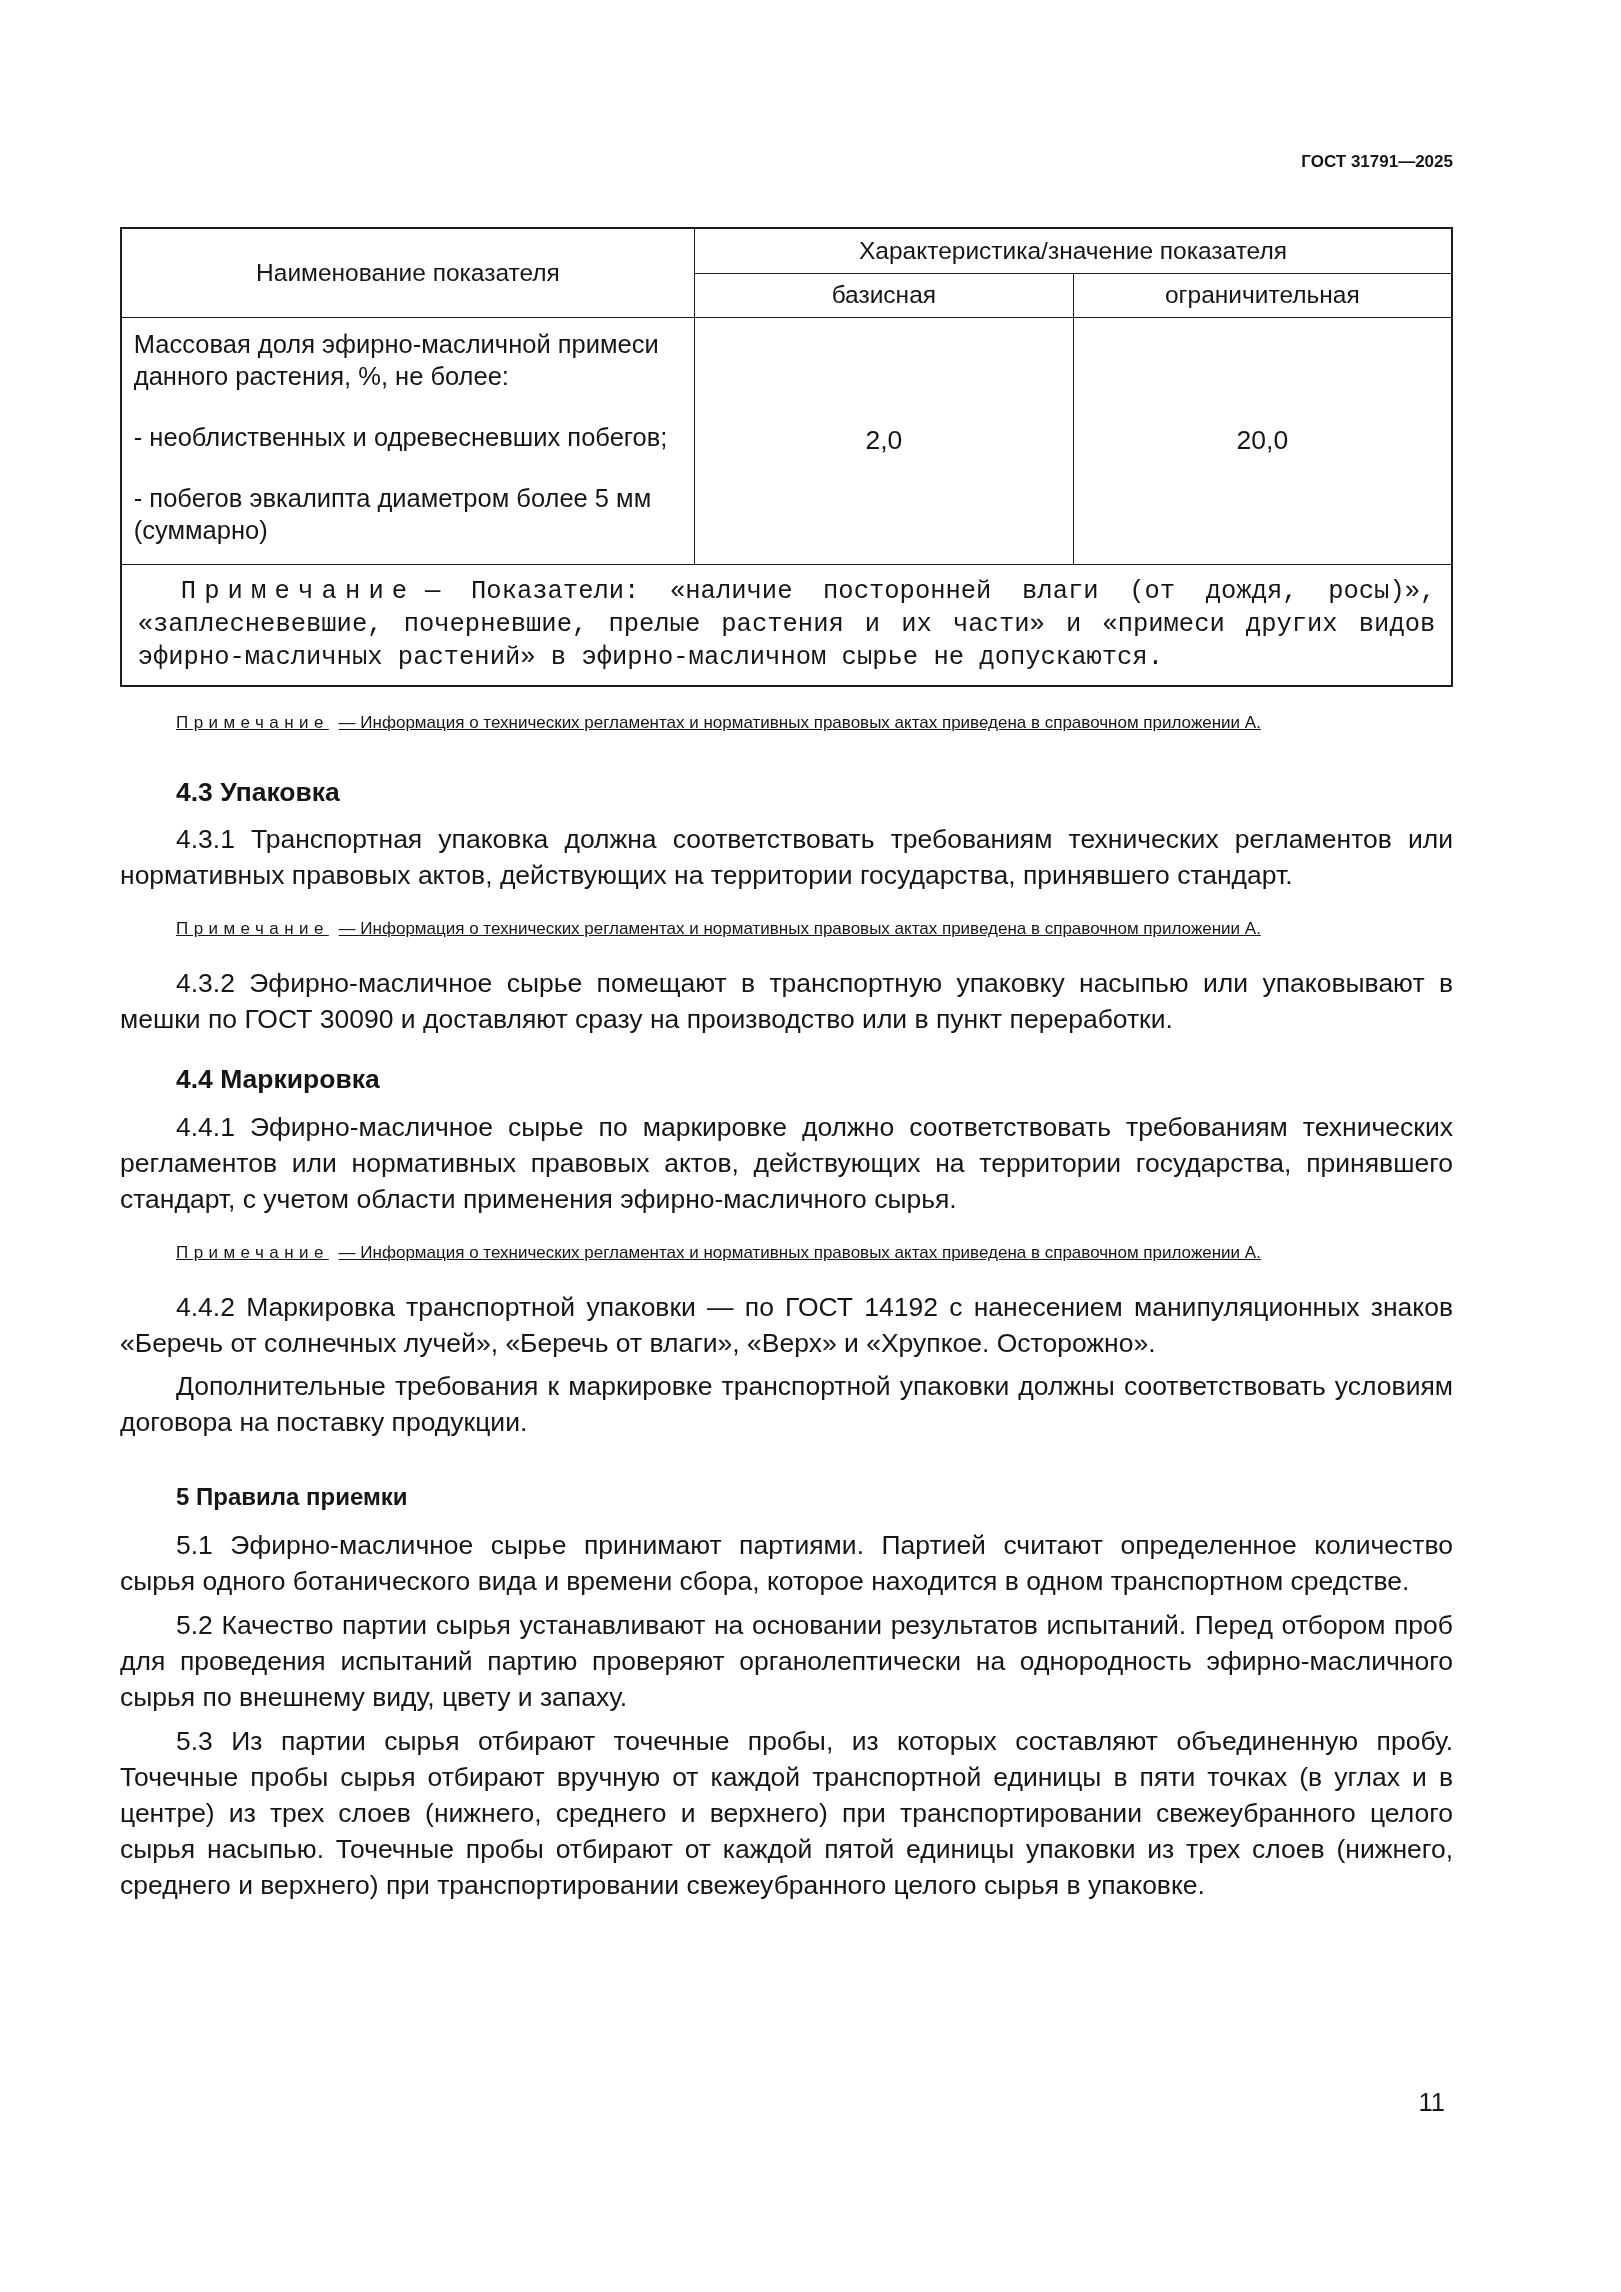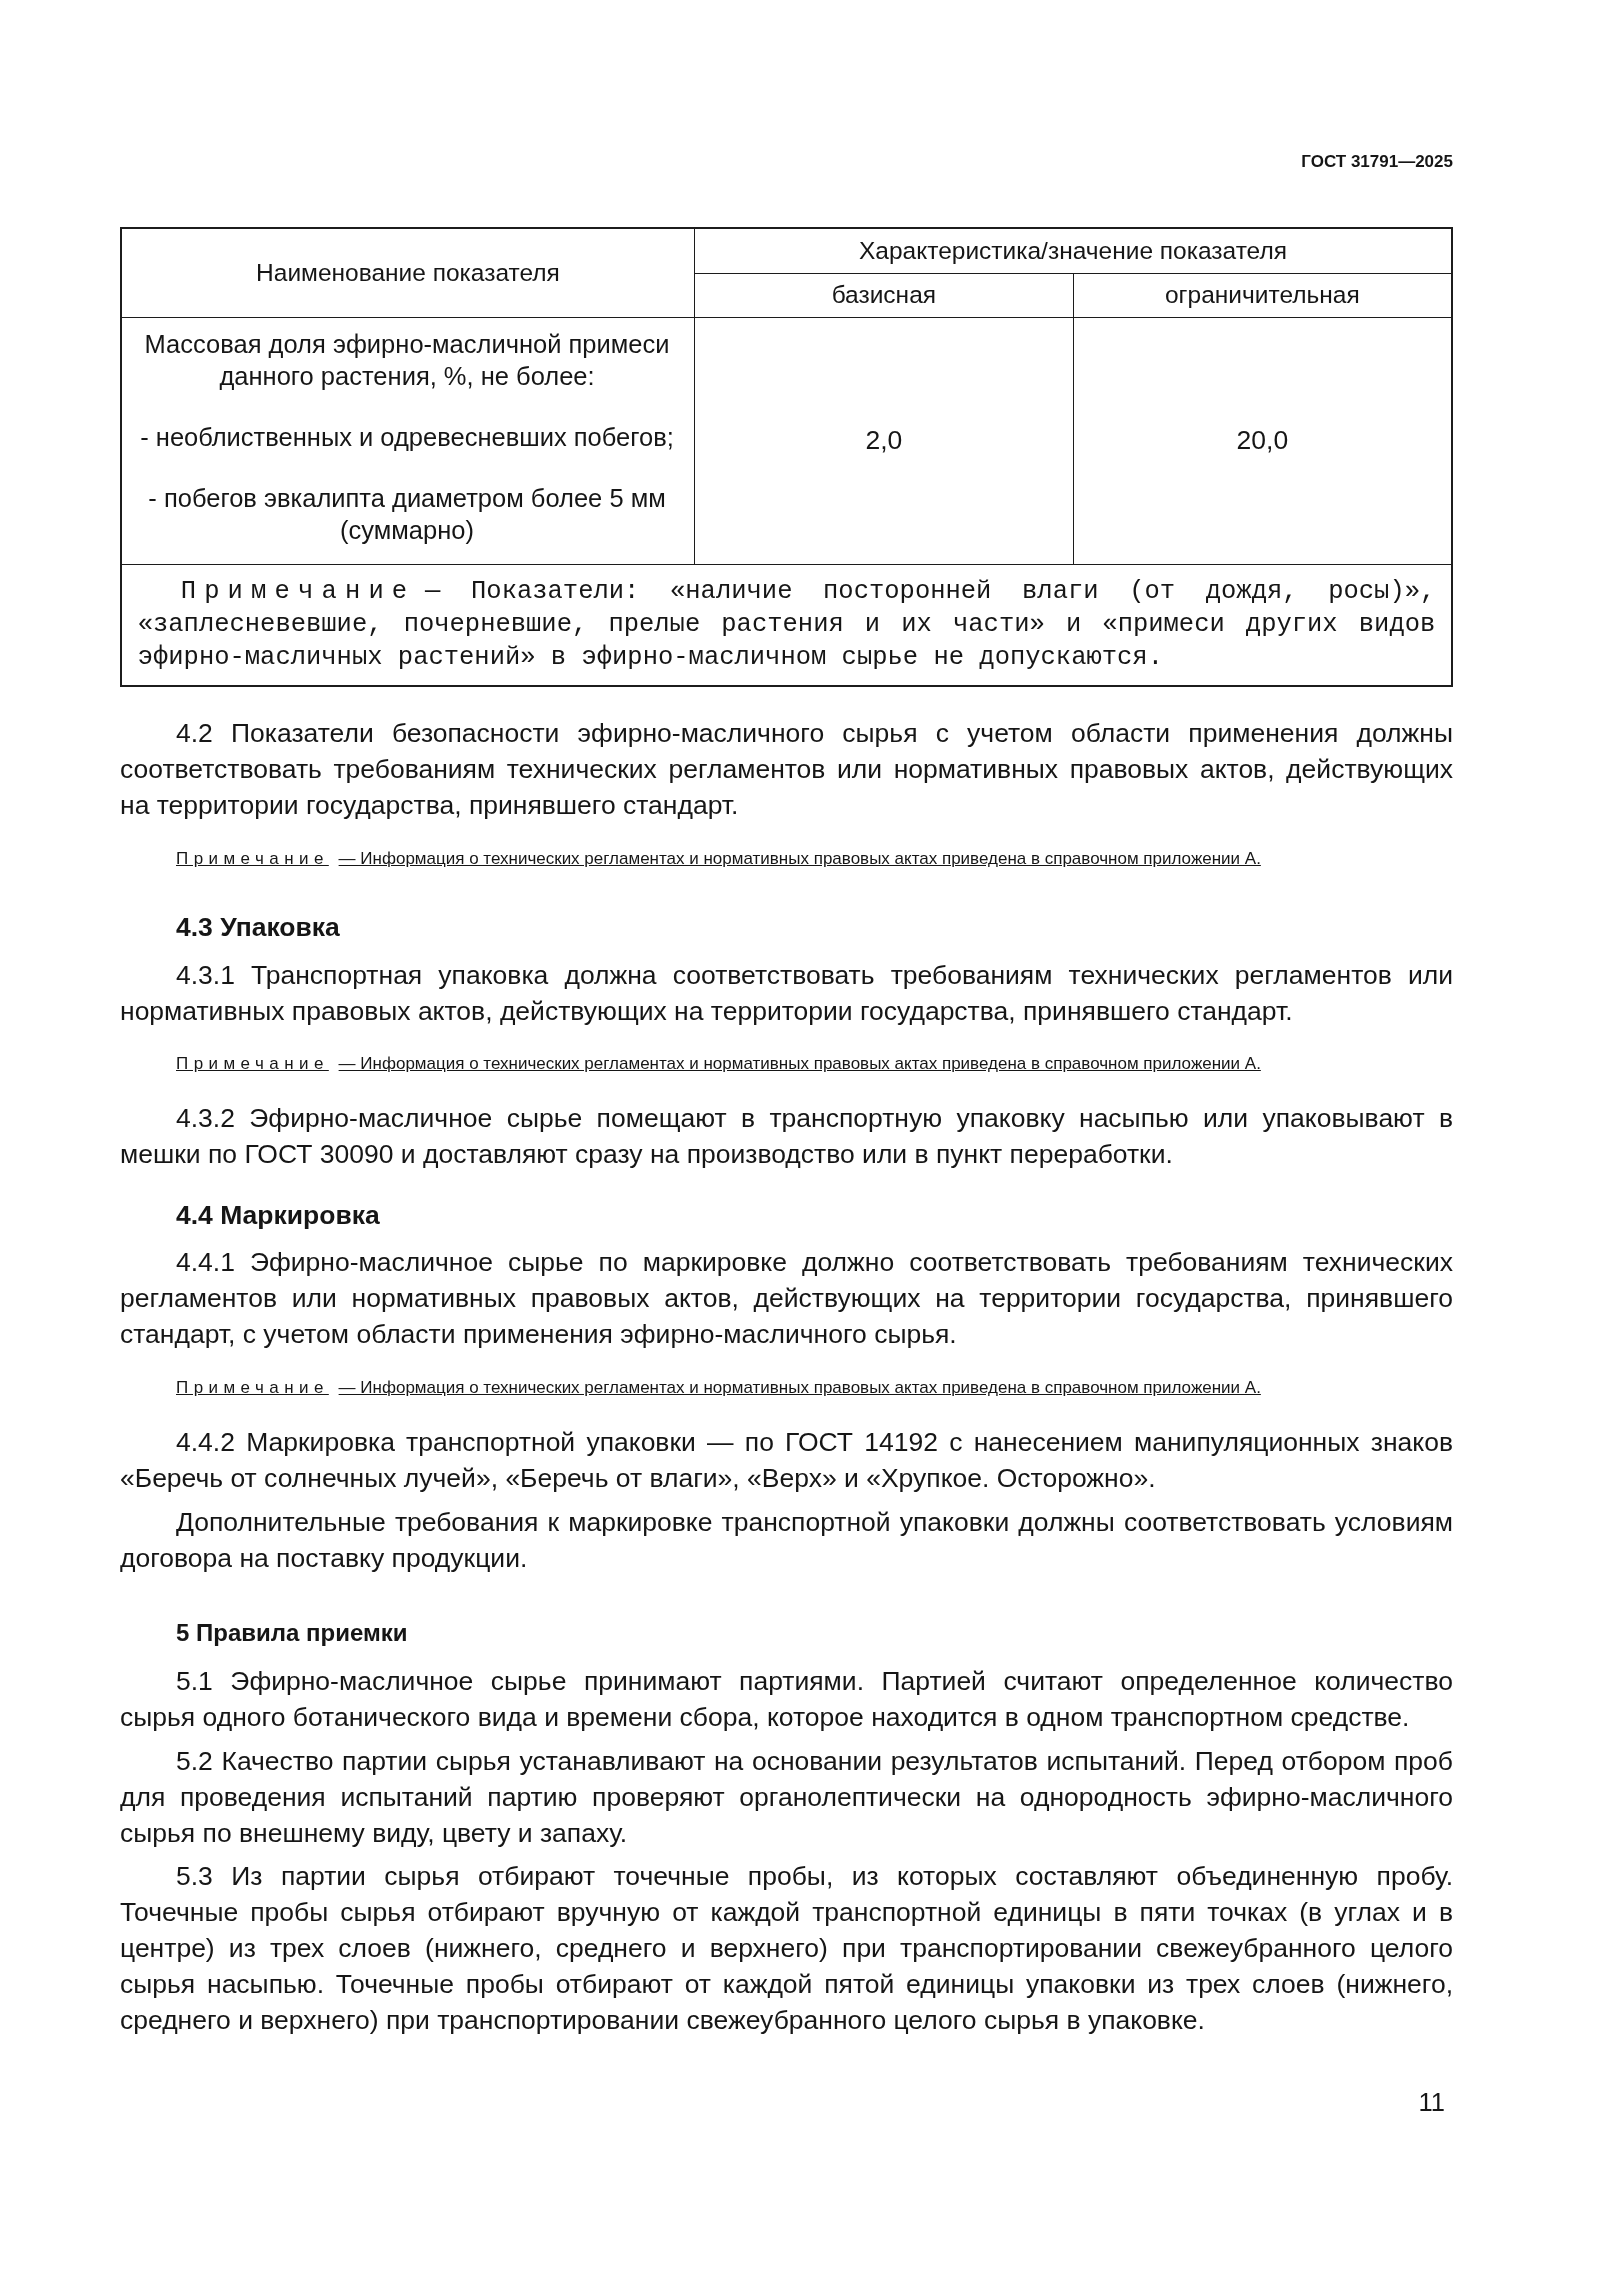--- a/index.html
+++ b/index.html
@@ -51,21 +51,21 @@
     font-size: 24.5px;
     text-align: center;
     vertical-align: middle;
     padding: 7.8px 9.8px;
   }
   .col-name  { width: 41.5%; }
   .col-basic { width: 29.25%; }
   .col-limit { width: 29.25%; }
   .cell-name {
     vertical-align: top;
-    text-align: center;
+    text-align: left;
     padding: 9.8px 13.7px 11.8px 11.8px;
     font-size: 25.5px;
   }
   .cell-name p {
     margin: 0 0 29px 0;
     line-height: 32px;
   }
   .cell-name p:last-child { margin-bottom: 6px; }
   .cell-val {
     text-align: center;
@@ -159,21 +159,20 @@
         <tr>
           <td colspan="3" class="cell-note">
             <p class="note-inline">
               <span class="note-label">Примечание</span><span>— Показатели: «наличие посторонней влаги (от дождя, росы)», «заплесневевшие, почерневшие, прелые растения и их части» и «примеси других видов эфирно-масличных растений» в эфирно-масличном сырье не допускаются.</span>
             </p>
           </td>
         </tr>
       </tbody>
     </table>
 
-    <p class="para first-after-table">4.2 Показатели безопасности эфирно-масличного сырья с учетом области применения должны соответствовать требованиям технических регламентов или нормативных правовых актов, действующих на территории государства, принявшего стандарт.</p>
 
     <p class="note">
       <span class="note-label">Примечание</span><span>— Информация о технических регламентах и нормативных правовых актах приведена в справочном приложении А.</span>
     </p>
 
     <h3 class="sub-heading">4.3 Упаковка</h3>
 
     <p class="para">4.3.1 Транспортная упаковка должна соответствовать требованиям технических регламентов или нормативных правовых актов, действующих на территории государства, принявшего стандарт.</p>
 
     <p class="note">

